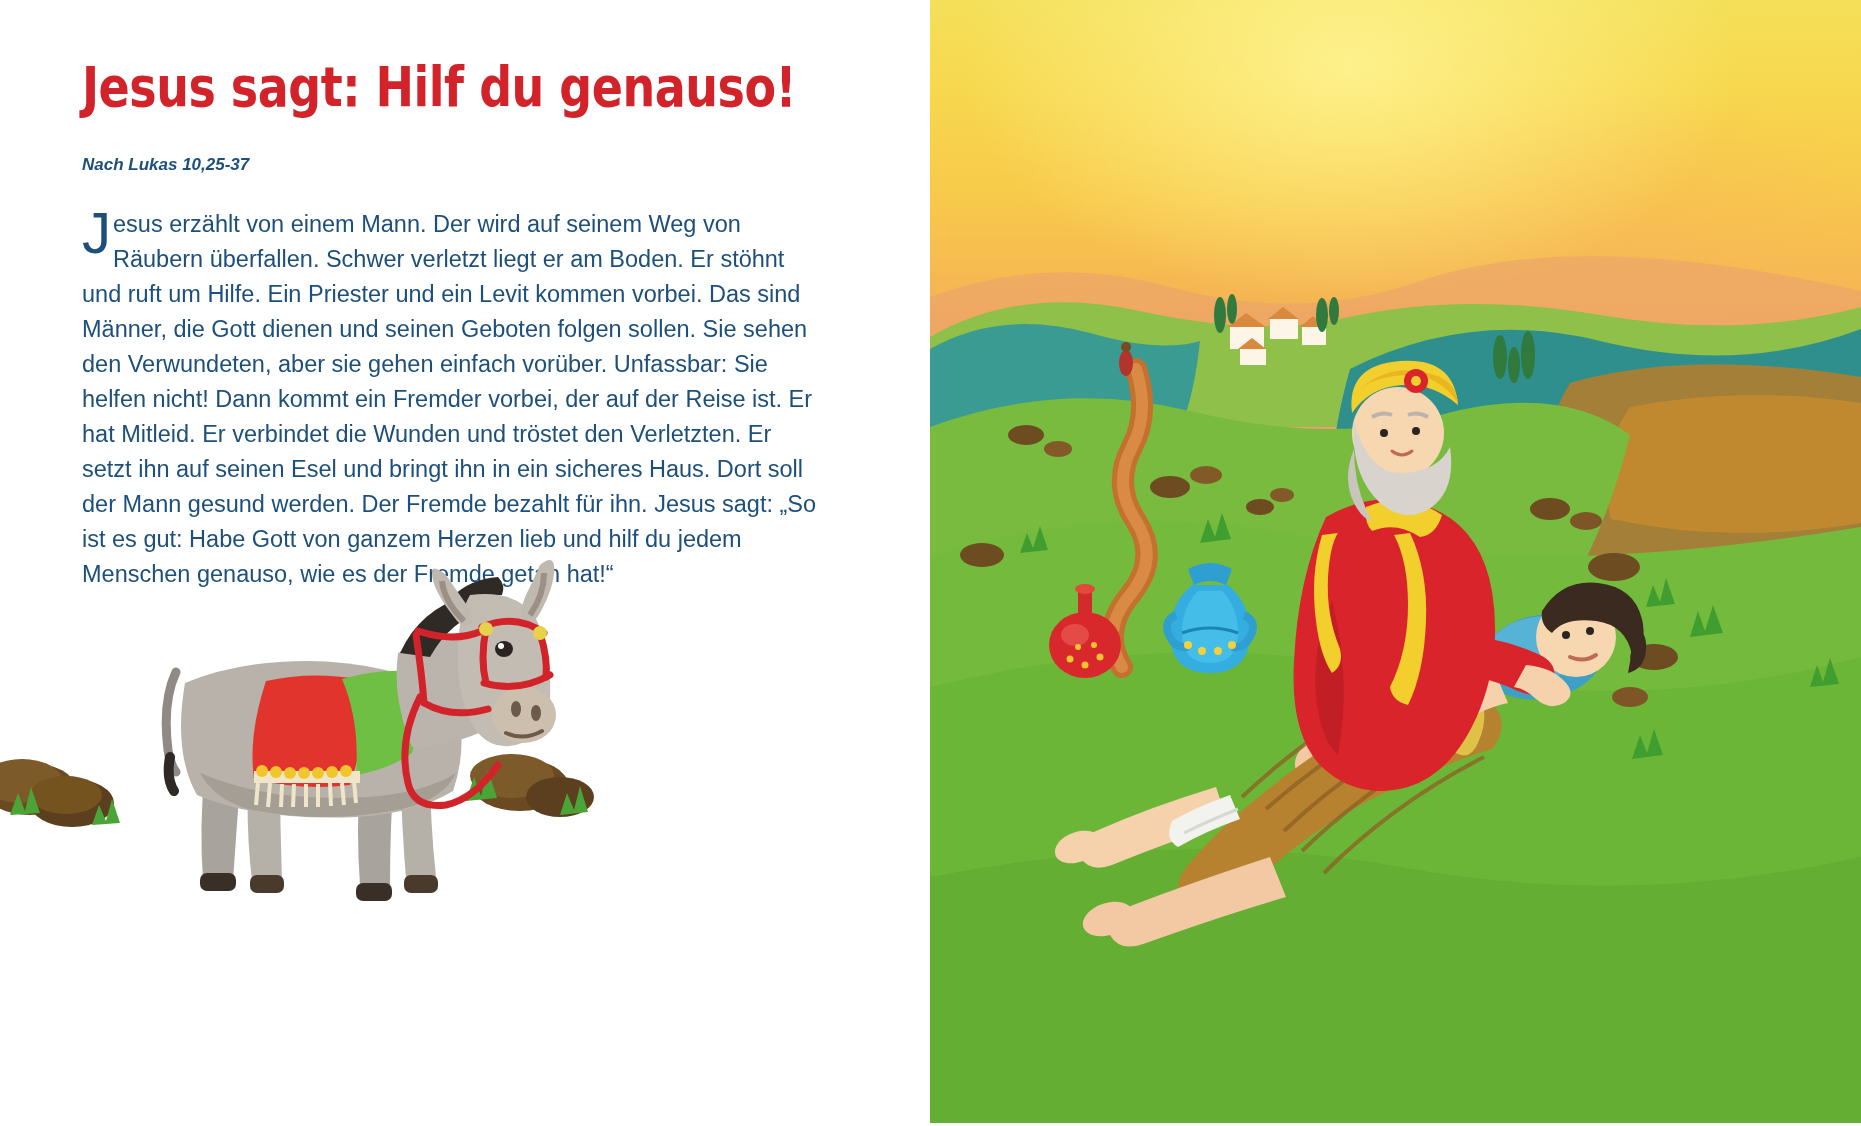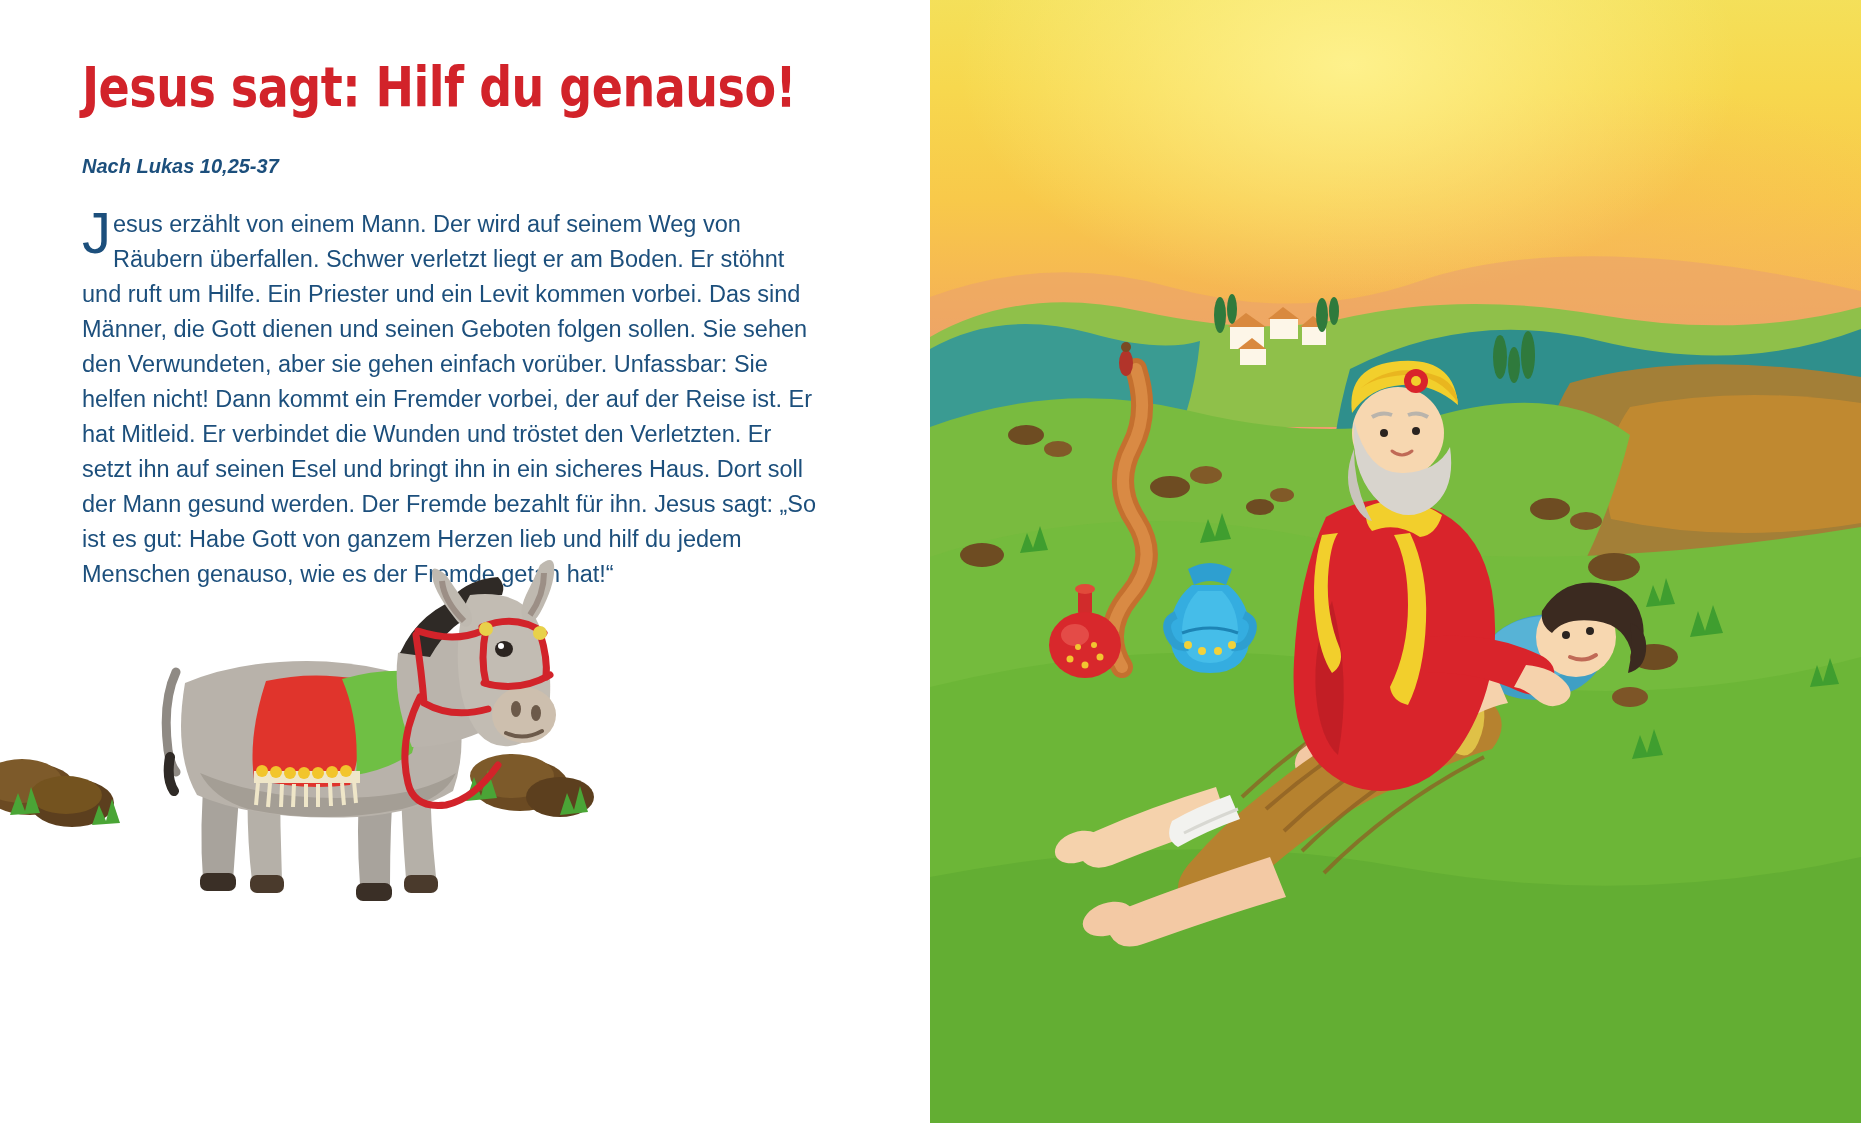--- a/index.html
+++ b/index.html
@@ -42,21 +42,21 @@
     transform: scaleY(1.18);
     transform-origin: left top;
   }
   .subtitle {
     position: absolute;
     left: 82px;
     top: 158px;
     font-family: "Liberation Sans", sans-serif;
     font-style: italic;
     font-weight: bold;
-    font-size: 20px;
+    font-size: 17px;
     color: #1c4f7c;
   }
   .body-text {
     position: absolute;
     left: 82px;
     top: 210px;
     width: 745px;
     font-family: "Liberation Sans", sans-serif;
     font-size: 23.5px;
     line-height: 35px;

